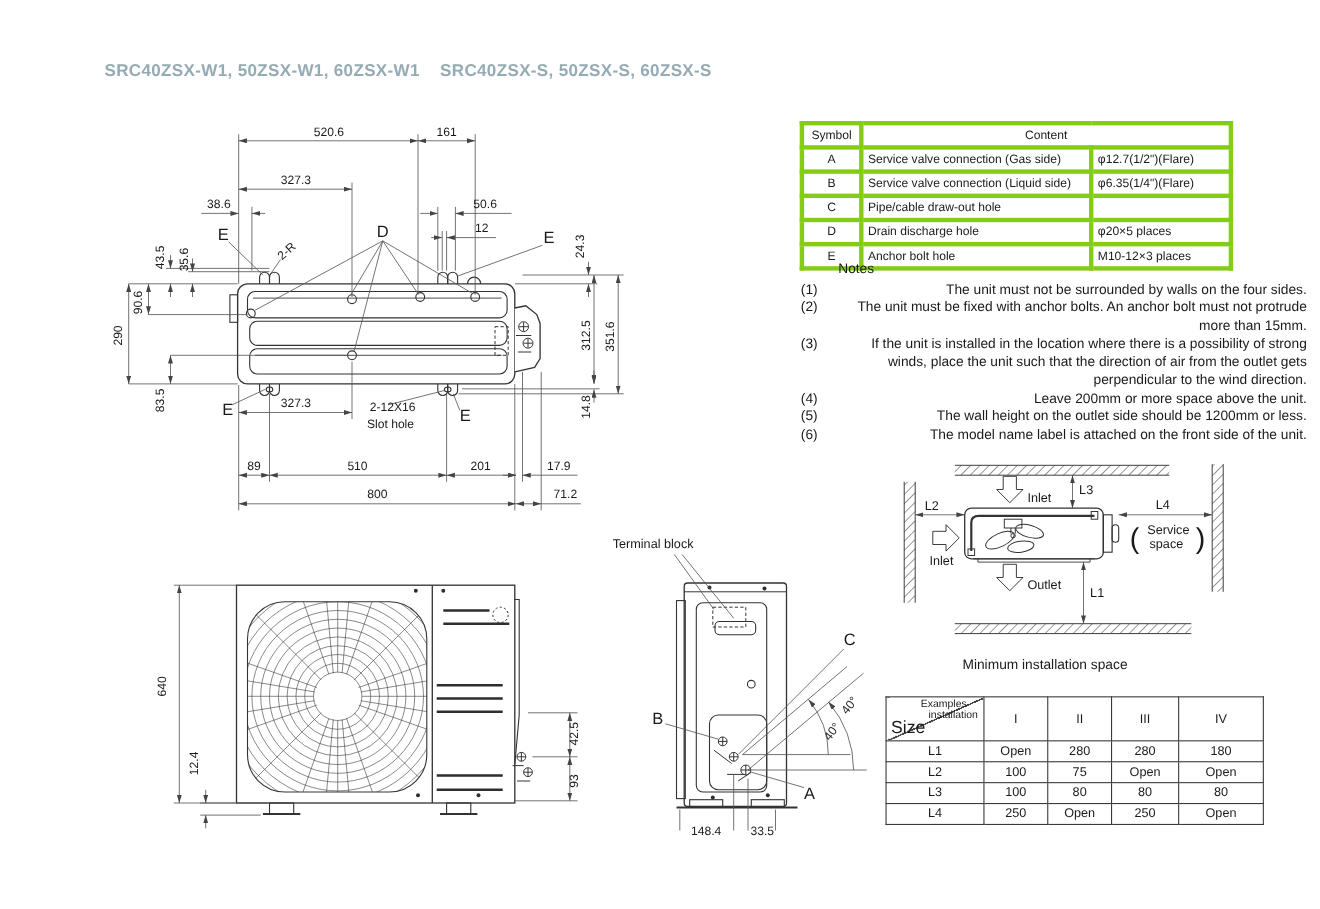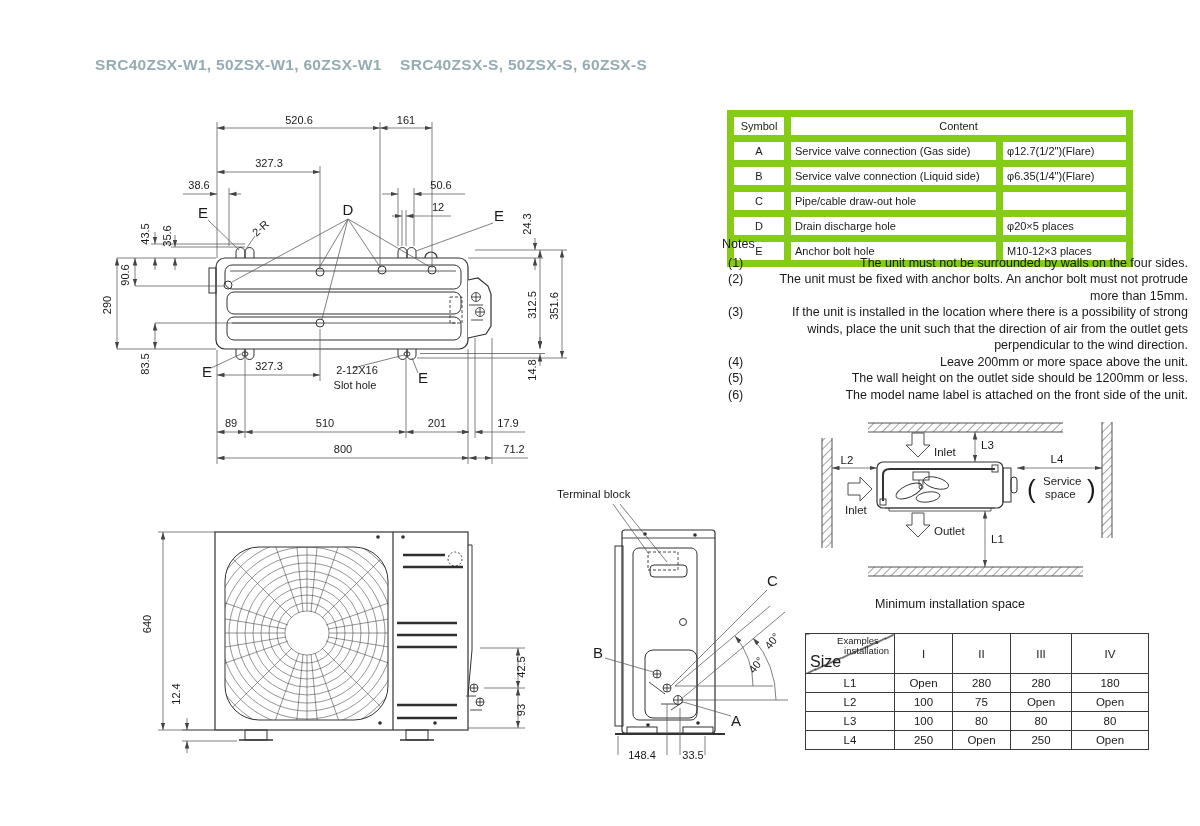--- a/index.html
+++ b/index.html
@@ -10,25 +10,25 @@
   svg{position:absolute;overflow:hidden;}
   svg text{font-family:"Liberation Sans","DejaVu Sans",sans-serif;font-size:11px;fill:#1a1a1a;}
   svg text.big{font-size:15px;}
   svg text.mid{font-size:11.5px;}
   .body-ln{stroke:#333;fill:none;stroke-width:1.2;}
   .thin-ln{stroke:#3c3c3c;fill:none;stroke-width:.9;}
   .dim-ln{stroke:#555;fill:none;stroke-width:.75;}
   .bar{stroke:#2e2e2e;stroke-width:2.4;}
   
   .symtable{position:absolute;left:727px;top:110px;border-collapse:collapse;font-size:11px;}
-  .symtable td,.symtable th{border:7px solid #84cc16;height:18px;padding:0 4px;font-weight:normal;white-space:nowrap;}
+  .symtable td,.symtable th{border:4px solid #84cc16;height:18px;padding:0 4px;font-weight:normal;white-space:nowrap;}
   .symtable .c{text-align:center;}
   
   .notes{position:absolute;left:722px;top:236px;width:466px;font-size:12.5px;line-height:1.32;}
-  .notes .nh{margin-bottom:2px;}
+  .notes .nh{margin-bottom:2px;margin-left:40px;}
   .nrow{display:flex;}
   .nnum{width:30px;flex:0 0 30px;text-align:left;padding-left:6px;}
   .ntxt{flex:1;text-align:right;}
   
   .caption{position:absolute;left:850px;top:597px;width:200px;text-align:center;font-size:12.5px;}
   
   .sizetable{position:absolute;left:805px;top:633px;border-collapse:collapse;font-size:11.5px;}
   .sizetable td{border:1px solid #3a3a3a;text-align:center;height:18px;padding:0;}
   .sizetable .corner{position:relative;width:88px;height:39px;
      background:linear-gradient(to bottom right,transparent calc(50% - .7px),#3a3a3a calc(50% - .7px),#3a3a3a calc(50% + .7px),transparent calc(50% + .7px));}

